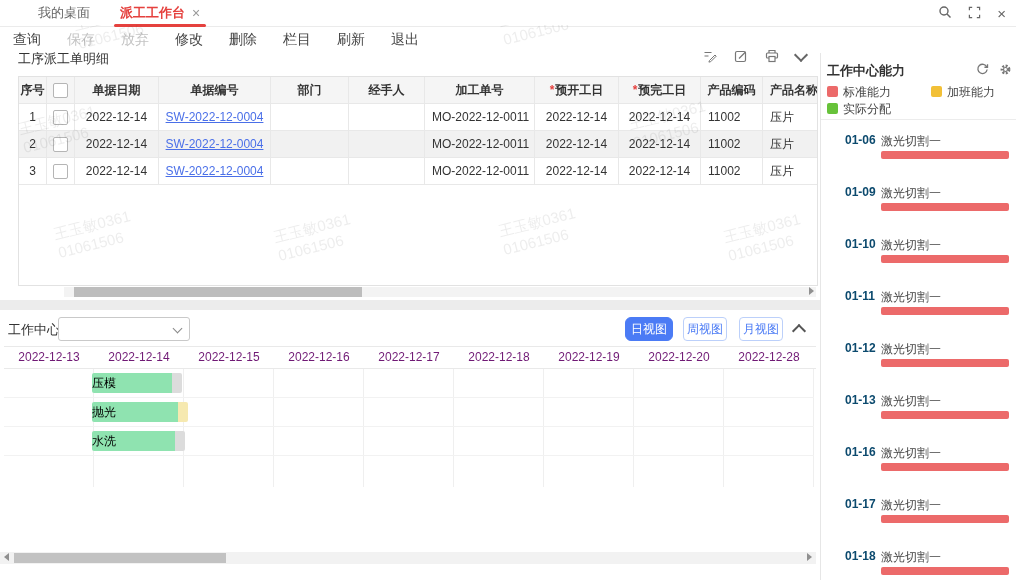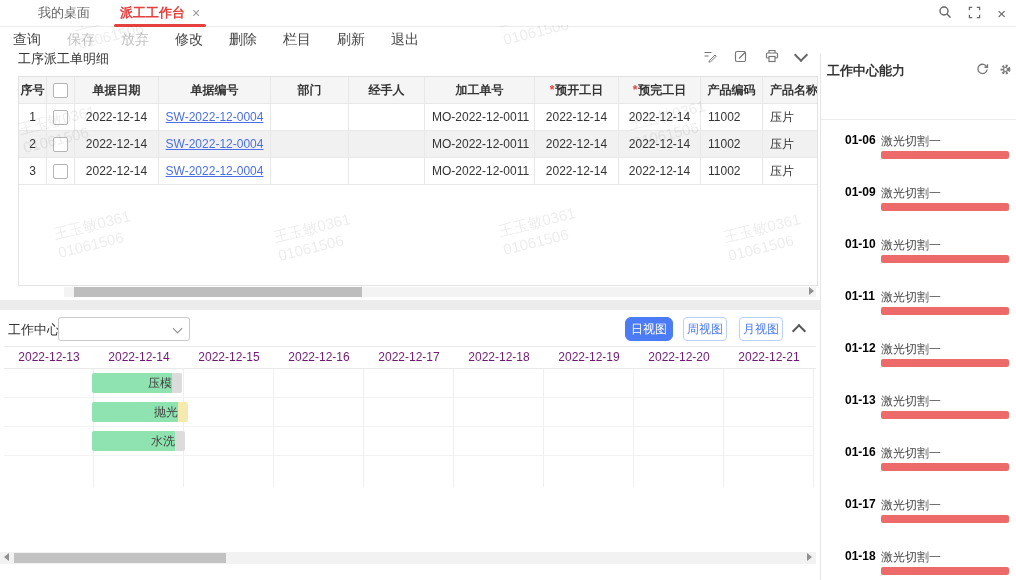--- a/index.html
+++ b/index.html
@@ -54,35 +54,35 @@
   .vbtn.ghost{background:#fff;color:#4b7bf5;border:1px solid #bcd0fa;}
   .collapse-up{position:absolute;left:794px;top:10px;width:8px;height:8px;border-left:2px solid #555;border-top:2px solid #555;transform:rotate(45deg);cursor:pointer;}
   
   .gantt-head{position:absolute;left:4px;top:303px;width:812px;height:23px;border-top:1px solid #e9e9e9;border-bottom:1px solid #e9e9e9;display:flex;box-sizing:border-box;background:#fff;}
   .gdate{width:90px;flex:none;text-align:center;font-size:12px;color:#701a75;line-height:21px;}
   .gantt-body{position:absolute;left:4px;top:326px;width:812px;height:182px;}
   .ggrid{position:absolute;left:0;top:0;width:810px;height:118px;
          background:repeating-linear-gradient(to right,transparent 0,transparent 89px,#efefef 89px,#efefef 90px);}
   .grow{position:relative;height:28px;border-bottom:1px solid #f2f2f2;}
   .gbar{position:absolute;left:88px;top:4px;height:20px;display:flex;cursor:pointer;}
-  .gbar-main{height:20px;border-radius:2px 0 0 2px;font-size:12px;color:#404040;text-align:right;line-height:20px;overflow:hidden;}
+  .gbar-main{height:20px;border-radius:2px 0 0 2px;font-size:12px;color:#000000;text-align:left;line-height:20px;overflow:hidden;}
   .gbar-tail{height:20px;border-radius:0 2px 2px 0;}
   .gscroll{position:absolute;left:0;top:509px;width:816px;height:12px;background:#f2f2f2;}
   .gs-thumb{position:absolute;left:14px;top:1px;width:212px;height:10px;background:#c2c2c2;cursor:pointer;}
   
   .right{position:absolute;left:820px;top:53px;width:196px;height:527px;border-left:1px solid #e6e6e6;box-sizing:border-box;background:#fff;}
   .rp-title{position:absolute;left:6px;top:9px;font-size:13px;font-weight:700;color:#333;}
   .rp-icons{position:absolute;right:4px;top:10px;display:flex;gap:10px;align-items:center;}
   .rp-icons .ic{cursor:pointer;display:inline-flex;}
   .legend{position:absolute;left:6px;top:31px;width:186px;height:34px;}
   .lg{position:absolute;font-size:12px;color:#444;white-space:nowrap;}
   .lg .sq{display:inline-block;width:11px;height:11px;border-radius:2px;margin-right:5px;vertical-align:-1px;}
   .rp-list{position:absolute;left:0;top:66px;right:0;bottom:0;border-top:1px solid #ececec;overflow:hidden;}
   .rp-item{position:relative;height:52px;}
-  .rp-code{position:absolute;left:24px;top:13px;font-size:12px;font-weight:700;color:#000000;text-align:center;}
+  .rp-code{position:absolute;left:24px;top:13px;font-size:12px;font-weight:700;color:#0c4a6e;text-align:center;}
   .rp-name{position:absolute;left:60px;top:13px;font-size:12px;color:#444;}
   .rp-bar{position:absolute;left:60px;top:31px;height:8px;border-radius:2px;}
   
   .wm-layer{position:absolute;left:0;top:25px;right:0;bottom:0;overflow:hidden;pointer-events:none;z-index:60;}
   .wm{position:absolute;transform:rotate(-14deg);font-size:15px;color:rgba(80,80,80,0.10);line-height:19px;white-space:nowrap;}
 </style>
 </head>
 <body>
 
 <div class="app">
@@ -231,21 +231,21 @@
 
     <div class="gantt-head">
         <span class="gdate">2022-12-13</span>
         <span class="gdate">2022-12-14</span>
         <span class="gdate">2022-12-15</span>
         <span class="gdate">2022-12-16</span>
         <span class="gdate">2022-12-17</span>
         <span class="gdate">2022-12-18</span>
         <span class="gdate">2022-12-19</span>
         <span class="gdate">2022-12-20</span>
-        <span class="gdate">2022-12-21</span>
+        <span class="gdate">2022-12-28</span>
       </div>
     <div class="gantt-body">
       <div class="ggrid" id="ggrid">
           <div class="grow">
             <div class="gbar">
               <div class="gbar-main" style="width: 80px; background: rgb(143, 227, 176);">压模</div>
               <div class="gbar-tail" style="width: 10px; background: rgb(220, 220, 220);"></div>
             </div>
           </div>
           <div class="grow">
@@ -279,20 +279,25 @@
             <path d="M12.4 1.3v3.3H9.1" fill="none" stroke="#777" stroke-width="1.4"></path>
           </svg>
       </span>
       <span class="ic">
         <svg width="13" height="13" viewBox="0 0 14 14">
             <circle cx="7" cy="7" r="4" fill="none" stroke="#777" stroke-width="2.6" stroke-dasharray="2.1 1.6"></circle>
             <circle cx="7" cy="7" r="2.1" fill="none" stroke="#777" stroke-width="1.2"></circle>
           </svg>
       </span>
     </div>
+    <div class="legend" id="legend">
+        <span class="lg" style="left: 0px; top: 0px;"><span class="sq" style="background: rgb(236, 106, 106);"></span>标准能力</span>
+        <span class="lg" style="left: 104px; top: 0px;"><span class="sq" style="background: rgb(242, 192, 55);"></span>加班能力</span>
+        <span class="lg" style="left: 0px; top: 17px;"><span class="sq" style="background: rgb(103, 194, 58);"></span>实际分配</span>
+      </div>
     <div class="rp-list" id="rplist">
         <div class="rp-item">
           <span class="rp-code">01-06</span>
           <span class="rp-name">激光切割一</span>
           <div class="rp-bar" style="width: 128px; background: rgb(236, 106, 106);"></div>
         </div>
         <div class="rp-item">
           <span class="rp-code">01-09</span>
           <span class="rp-name">激光切割一</span>
           <div class="rp-bar" style="width: 128px; background: rgb(236, 106, 106);"></div>

